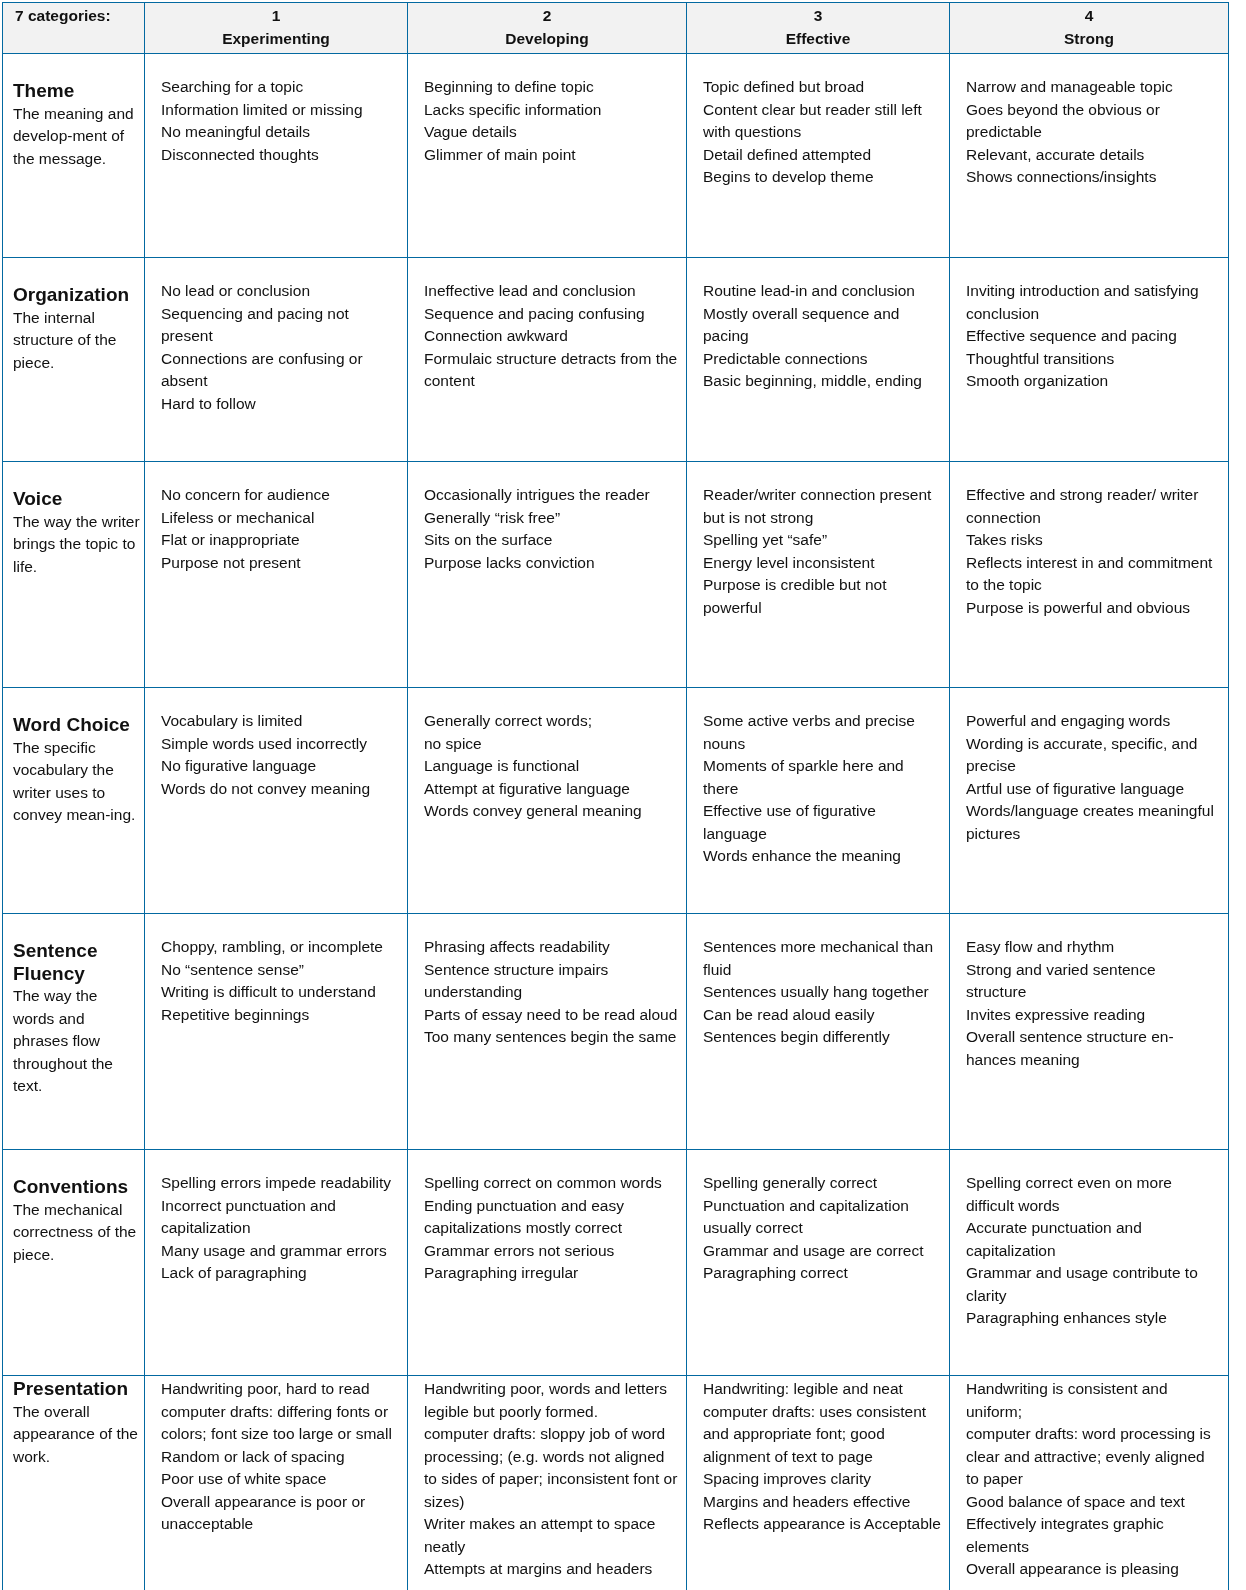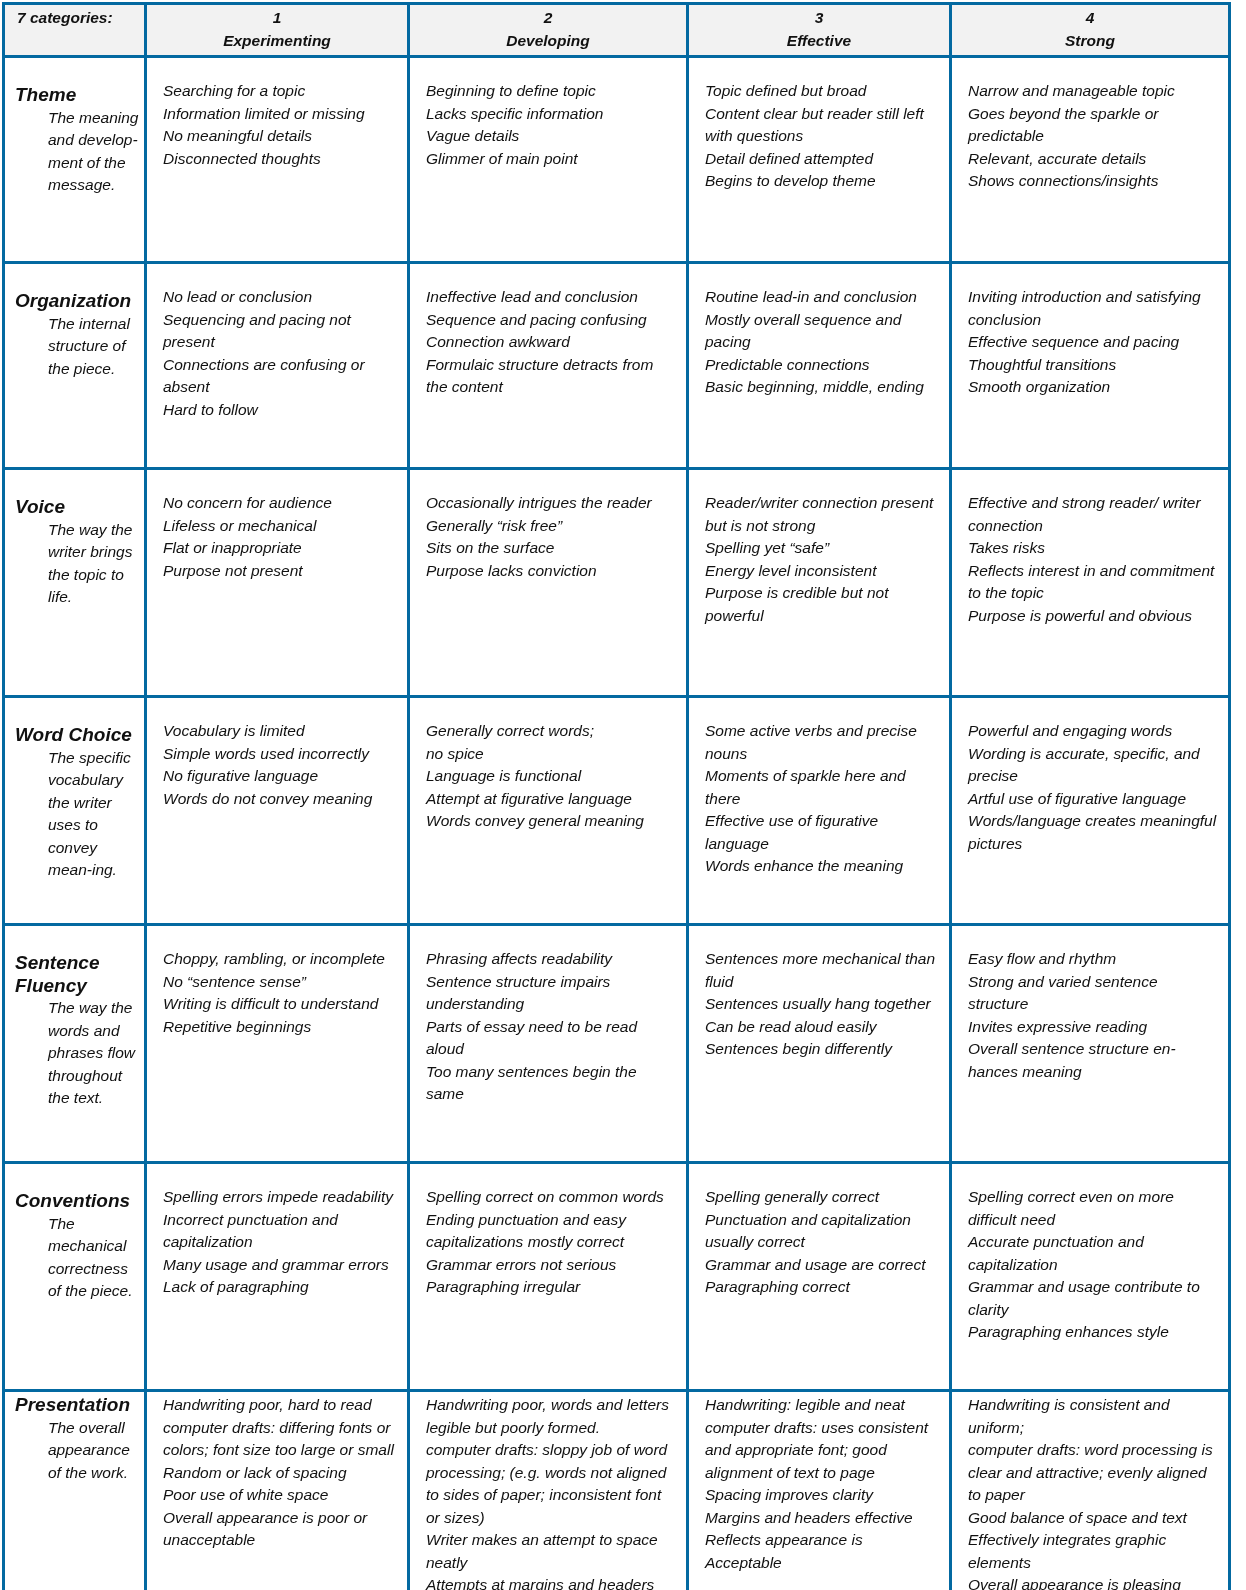--- a/index.html
+++ b/index.html
@@ -4,40 +4,39 @@
 <style>
   html, body { margin: 0; padding: 0; background: #ffffff; }
   body { width: 1246px; height: 1590px; position: relative; font-family: "Liberation Sans", "DejaVu Sans", sans-serif; color: #111; }
   table.rubric {
     position: absolute; left: 2px; top: 2px;
     width: 1226px;
     border-collapse: collapse;
     table-layout: fixed;
   }
   table.rubric td, table.rubric th {
-    border: 3px solid #0369a1;
+    border: 1px solid #0369a1;
     vertical-align: top;
     font-size: 15.5px;
     line-height: 22.5px;
-    font-style: italic;
   }
   thead th {
     background: #f2f2f2;
     font-weight: bold;
     font-size: 16.5px;
     line-height: 22px;
     text-align: center;
     height: 46px;
     padding: 2px 4px 0 4px;
     vertical-align: bottom;
   }
   thead th.corner { text-align: left; padding-left: 12px; padding-bottom: 2px; }
   td.cat { padding: 26px 4px 0 10px; }
   td.cat .cat-name { font-weight: bold; font-size: 19px; display: block; }
-  td.cat .cat-desc { display: block; margin-left: 33px; }
+  td.cat .cat-desc { display: block; }
   td.cell { padding: 22px 8px 0 16px; }
   ul.items { list-style: none; margin: 0; padding: 0; }
   ul.items li { margin: 0; padding: 0; }
   tr.r-theme td { height: 177px; }
   tr.r-org td { height: 177px; }
   tr.r-voice td { height: 199px; }
   tr.r-word td { height: 199px; }
   tr.r-fluency td { height: 209px; }
   tr.r-conv td { height: 199px; }
   tr.r-pres td { height: 312px; }
@@ -89,21 +88,21 @@
           <ul class="items">
             <li>Topic defined but broad</li>
             <li>Content clear but reader still left with questions</li>
             <li>Detail defined attempted</li>
             <li>Begins to develop theme</li>
           </ul>
         </td>
         <td class="cell">
           <ul class="items">
             <li>Narrow and manageable topic</li>
-            <li>Goes beyond the sparkle or predictable</li>
+            <li>Goes beyond the obvious or predictable</li>
             <li>Relevant, accurate details</li>
             <li>Shows connections/insights</li>
           </ul>
         </td>
       </tr>
       <tr class="r-org">
         <td class="cat">
           <span class="cat-name">Organization</span>
           <span class="cat-desc">The internal structure of the piece.</span>
         </td>
@@ -279,21 +278,21 @@
         <td class="cell">
           <ul class="items">
             <li>Spelling generally correct</li>
             <li>Punctuation and capitalization usually correct</li>
             <li>Grammar and usage are correct</li>
             <li>Paragraphing correct</li>
           </ul>
         </td>
         <td class="cell">
           <ul class="items">
-            <li>Spelling correct even on more difficult need</li>
+            <li>Spelling correct even on more difficult words</li>
             <li>Accurate punctuation and capitalization</li>
             <li>Grammar and usage contribute to clarity</li>
             <li>Paragraphing enhances style</li>
           </ul>
         </td>
       </tr>
       <tr class="r-pres">
         <td class="cat">
           <span class="cat-name">Presentation</span>
           <span class="cat-desc">The overall appearance of the work.</span>

